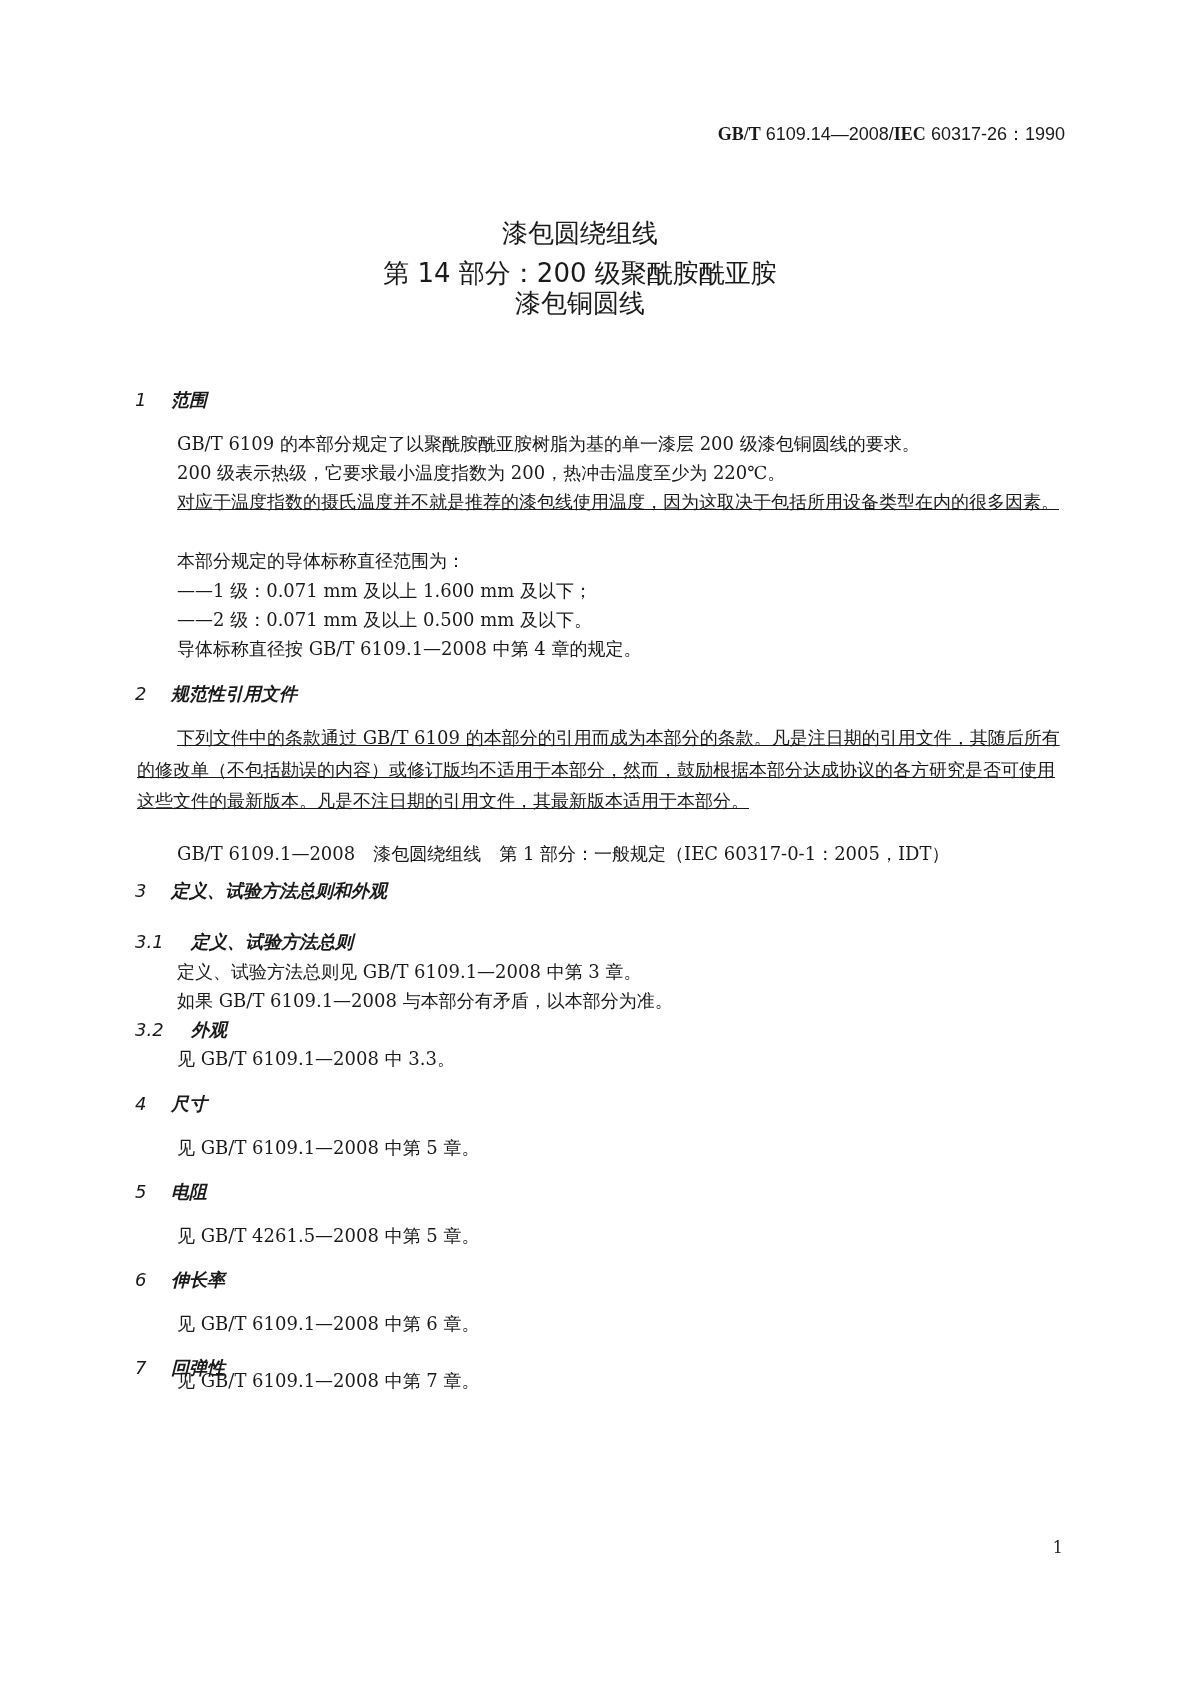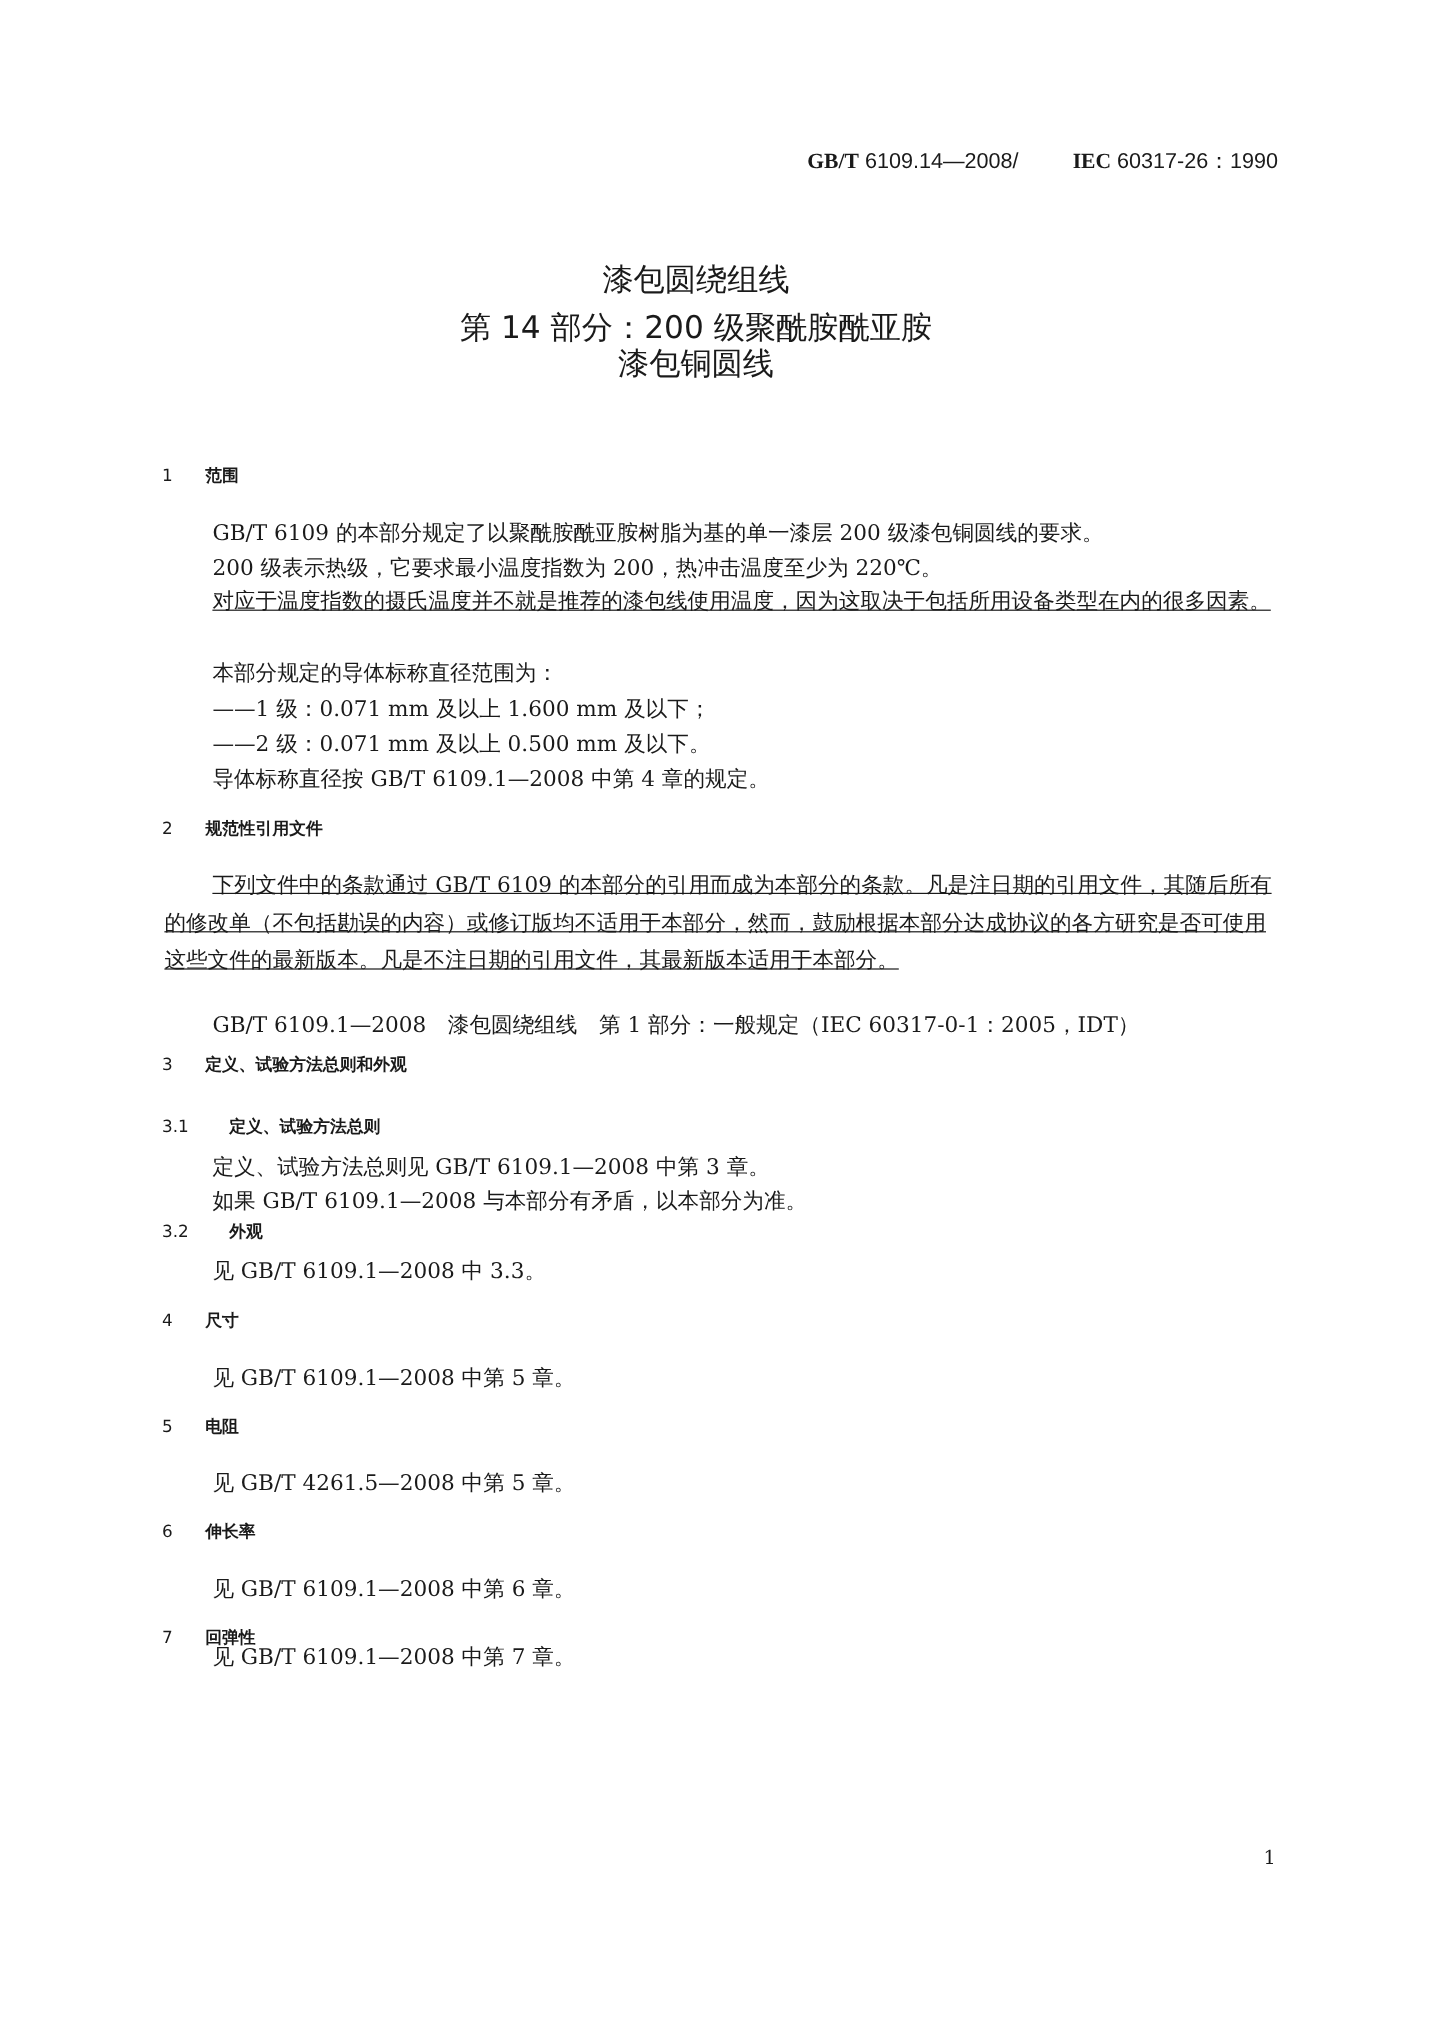--- a/index.html
+++ b/index.html
@@ -1,22 +1,22 @@
 <!DOCTYPE html>
 <html><head>
 <meta charset="utf-8">
 <style>
   html, body { margin:0; padding:0; background:#ffffff; }
   body { width:1191px; height:1684px; position:relative; overflow:hidden; color:#1a1a1a;
          font-family:"DejaVu Serif", "Liberation Serif", serif; }
   .abs { position:absolute; white-space:nowrap; }
   .header { right:126px; top:122px; font-size:18px; font-family:"Liberation Sans", sans-serif; }
-  .header b { font-family:"Liberation Serif", serif; font-weight:bold;margin-left:45px; }
+  .header b { font-family:"Liberation Serif", serif; font-weight:bold; }
   .title { left:0; width:1160px; text-align:center; font-family:"DejaVu Sans", sans-serif; font-size:26px; }
-  .h1 { left:135px; font-family:"DejaVu Sans", sans-serif; font-weight:bold; font-size:14px; }
+  .h1 { left:135px; font-family:"DejaVu Sans", sans-serif; font-weight:bold; font-size:18px;font-style:italic; }
   .h1 .num { display:inline-block; width:36px; font-weight:normal; }
   .h2 .num { width:56px; }
   .p { font-size:18px; }
   .ind { left:177px; }
   .full { left:137px; width:930px; white-space:normal; line-height:31.5px; text-indent:40px;text-decoration:underline; }
   .pageno { right:128px; top:1538px; font-size:16px; }
 </style>
 </head>
 <body>
 

